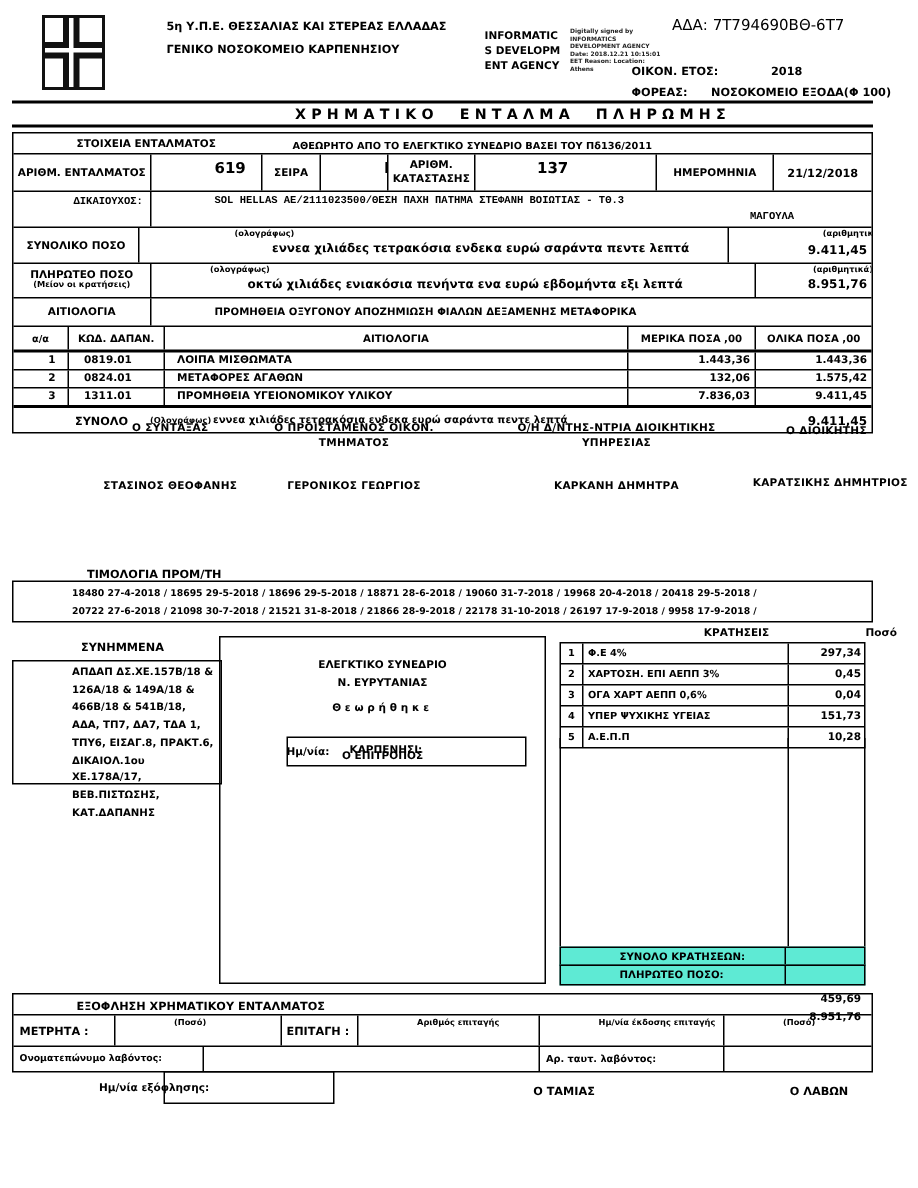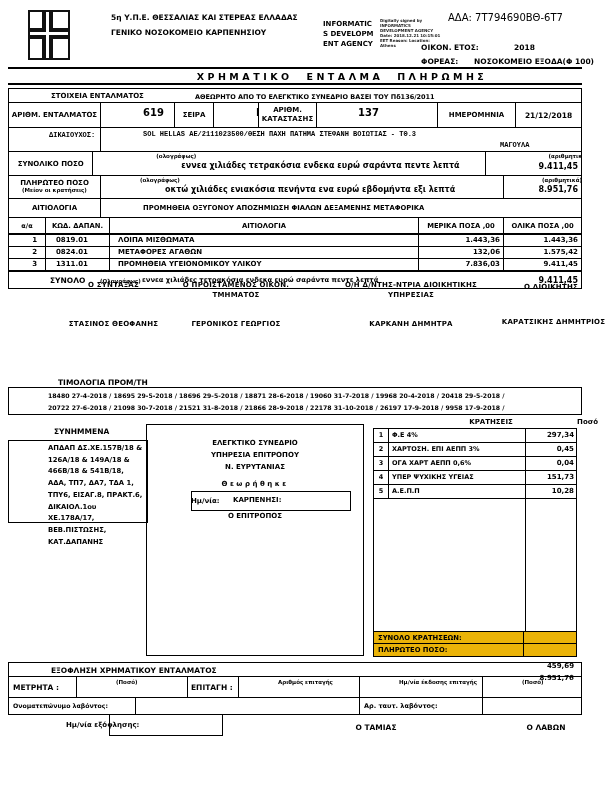--- a/index.html
+++ b/index.html
@@ -26,21 +26,21 @@
   .fc{border-right:1px solid #000;position:relative;box-sizing:border-box;overflow:hidden;}
   .fc.last{border-right:none;}
   .vmid{display:flex;align-items:center;justify-content:center;}
   
   .dedtable{position:absolute;left:373px;top:428px;width:204px;border:1.5px solid #000;box-sizing:border-box;}
   .dedrow{display:flex;height:13px;border-bottom:1px solid #000;}
   .dedrow:last-child{border-bottom:none;}
   .d-no{width:15px;border-right:1px solid #000;box-sizing:border-box;padding-top:2px;text-align:center;font-size:6.5px;}
   .d-label{flex:1;border-right:1px solid #000;box-sizing:border-box;padding:2px 0 0 3px;font-size:6.5px;white-space:nowrap;}
   .d-amt{width:50px;text-align:right;padding:2px 2px 0 0;box-sizing:border-box;font-size:7px;}
-  .dtot{position:absolute;left:373px;width:204px;height:13px;border:1.5px solid #000;box-sizing:border-box;display:flex;background:#eab308;}
+  .dtot{position:absolute;left:373px;width:204px;height:13px;border:1.5px solid #000;box-sizing:border-box;display:flex;background:#5eead4;padding-left:35px;}
   .dtot .lab{flex:1;border-right:1px solid #000;padding:1.5px 0 0 4px;font-size:6.8px;}
   .dtot .val{width:50px;text-align:right;padding:1.5px 2px 0 0;font-size:7px;margin-top:28px;}
   
   .auditbox{position:absolute;left:146px;top:424px;width:218px;height:232px;border:1.5px solid #000;box-sizing:border-box;}
   
   .paybox{position:absolute;left:8px;top:662px;width:572px;border:1.5px solid #000;display:flex;flex-direction:column;}
   .sig{font-size:7px;line-height:9.5px;letter-spacing:0.2px;}
 </style>
 </head>
 <body>
@@ -196,21 +196,20 @@
     <div style="padding:0 3px;font-size:6.2px;line-height:12px;white-space:nowrap;">20722 27-6-2018  /  21098 30-7-2018  /  21521 31-8-2018  /  21866 28-9-2018  /  22178 31-10-2018  /  26197 17-9-2018  /  9958 17-9-2018  /</div>
   </div>
 
   <div class="abs" style="left:18px;top:427px;font-size:7.5px;">ΣΥΝΗΜΜΕΝΑ</div>
   <div class="abs" style="left:8px;top:440px;width:140px;height:83px;border:1.5px solid #000;box-sizing:border-box;overflow:visible;">
     <div style="padding:2px 3px;font-size:6.8px;line-height:11.7px;">ΑΠΔΑΠ ΔΣ.ΧΕ.157Β/18 &amp; 126Α/18 &amp; 149Α/18 &amp; 466Β/18 &amp; 541Β/18, ΑΔΑ, ΤΠ7, ΔΑ7, ΤΔΑ 1, ΤΠΥ6, ΕΙΣΑΓ.8, ΠΡΑΚΤ.6, ΔΙΚΑΙΟΛ.1ου ΧΕ.178Α/17, ΒΕΒ.ΠΙΣΤΩΣΗΣ, ΚΑΤ.ΔΑΠΑΝΗΣ</div>
   </div>
 
   <div class="auditbox">
     <div class="c" style="margin-top:12px;font-size:7px;line-height:12px;">ΕΛΕΓΚΤΙΚΟ ΣΥΝΕΔΡΙΟ</div>
-    <div class="c" style="font-size:7px;line-height:12px;">ΥΠΗΡΕΣΙΑ ΕΠΙΤΡΟΠΟΥ</div>
     <div class="c" style="font-size:7px;line-height:12px;">Ν. ΕΥΡΥΤΑΝΙΑΣ</div>
     <div class="c" style="margin-top:7px;font-size:7px;letter-spacing:2.5px;">Θεωρήθηκε</div>
     <div class="abs" style="left:8px;top:72px;font-size:7px;">Ημ/νία:</div>
     <div class="abs" style="left:44px;top:66px;width:160px;height:20px;border:1.5px solid #000;box-sizing:border-box;">
       <span class="abs" style="left:5px;top:4px;font-size:7px;">ΚΑΡΠΕΝΗΣΙ:</span>
     </div>
     <div class="c" style="margin-top:24px;font-size:7px;">Ο ΕΠΙΤΡΟΠΟΣ</div>
   </div>
 
   <div class="abs c" style="left:384px;top:418px;width:142px;font-size:7px;">ΚΡΑΤΗΣΕΙΣ</div>

